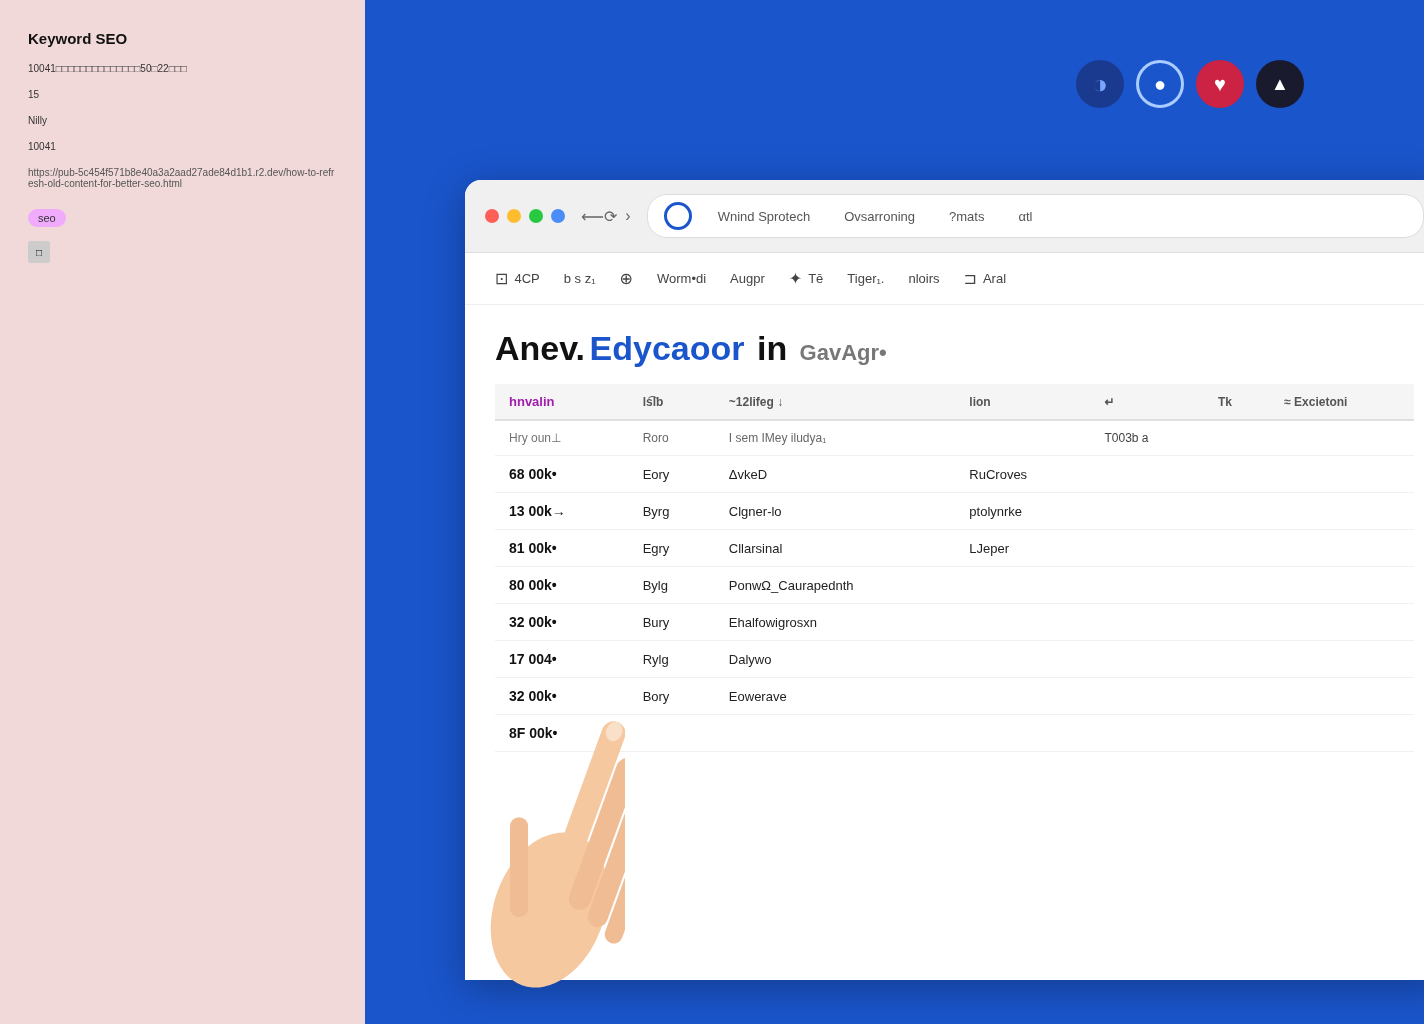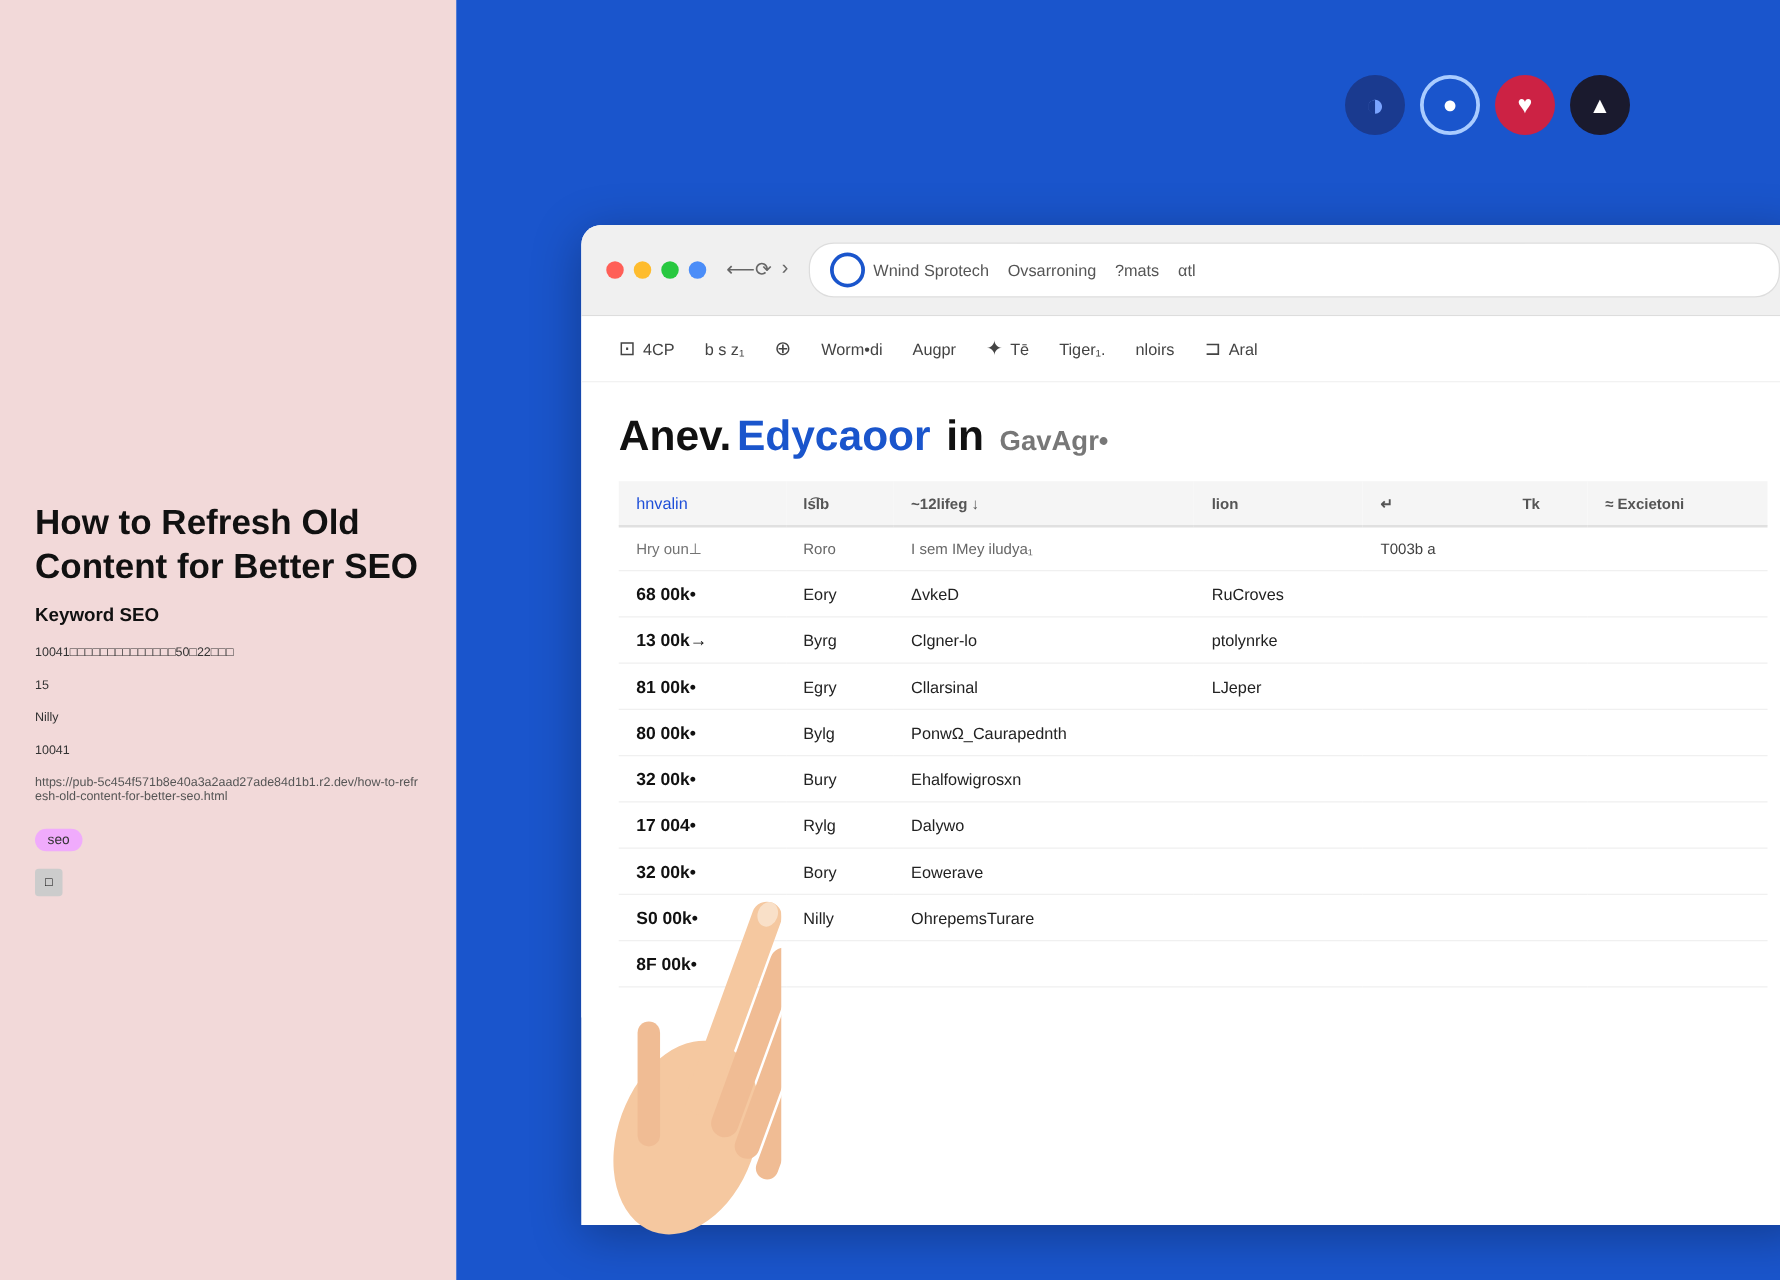--- a/index.html
+++ b/index.html
@@ -150,21 +150,21 @@
       color: #666;
       font-size: 16px;
     }
     .address-bar {
       flex: 1;
       background: #fff;
       border-radius: 20px;
       padding: 7px 16px;
       display: flex;
       align-items: center;
-      gap: 7px;
+      gap: 26px;
       border: 1px solid #ddd;
       font-size: 13px;
       color: #333;
       text-align: center;
     }
 
     
     .browser-nav {
       background: #fff;
       padding: 12px 30px;
@@ -213,22 +213,22 @@
     .data-table th {
       padding: 10px 14px;
       text-align: left;
       font-size: 12px;
       color: #555;
       font-weight: 600;
       white-space: nowrap;
     }
     .data-table th.bold-blue {
       font-size: 13px;
-      font-weight: 400;
-      color: #1d4ed8;
+      font-weight: 700;
+      color: #a21caf;
     }
     .data-table td {
       padding: 10px 14px;
       font-size: 13px;
       color: #222;
       border-bottom: 1px solid #f0f0f0;
     }
     .data-table td.metric {
       font-weight: 800;
       font-size: 14px;
@@ -257,21 +257,20 @@
       border-radius: 50%;
       border: 3px solid #1a55cc;
       background: #fff;
       flex-shrink: 0;
     }
   </style>
 </head>
 <body>
 
 <div class="sidebar">
-  <div class="sidebar-title">How to Refresh Old Content for Better SEO</div>
   <div class="sidebar-keyword">Keyword SEO</div>
   <div class="sidebar-meta">10041□□□□□□□□□□□□□□50□22□□□</div>
   <div class="sidebar-meta">15</div>
   <div class="sidebar-meta">Nilly</div>
   <div class="sidebar-meta">10041</div>
   <div class="sidebar-url">https://pub-5c454f571b8e40a3a2aad27ade84d1b1.r2.dev/how-to-refresh-old-content-for-better-seo.html</div>
   <div class="sidebar-tag">seo</div>
   <div class="sidebar-icon-row">
     <div class="sidebar-icon">□</div>
   </div>
@@ -427,29 +426,20 @@
           <tr>
             <td class="metric">32 00k•</td>
             <td>Bory</td>
             <td>Eowerave</td>
             <td></td>
               <td></td>
               <td></td>
               <td></td>
           </tr>
           <tr>
-            <td class="metric">S0 00k•</td>
-            <td>Nilly</td>
-            <td>OhrepemsTurare</td>
-            <td></td>
-              <td></td>
-              <td></td>
-              <td></td>
-          </tr>
-          <tr>
             <td class="metric">8F 00k•</td>
             <td></td>
               <td></td>
               <td></td>
               <td></td>
               <td></td>
               <td></td>
           </tr>
         </tbody>
       </table>

